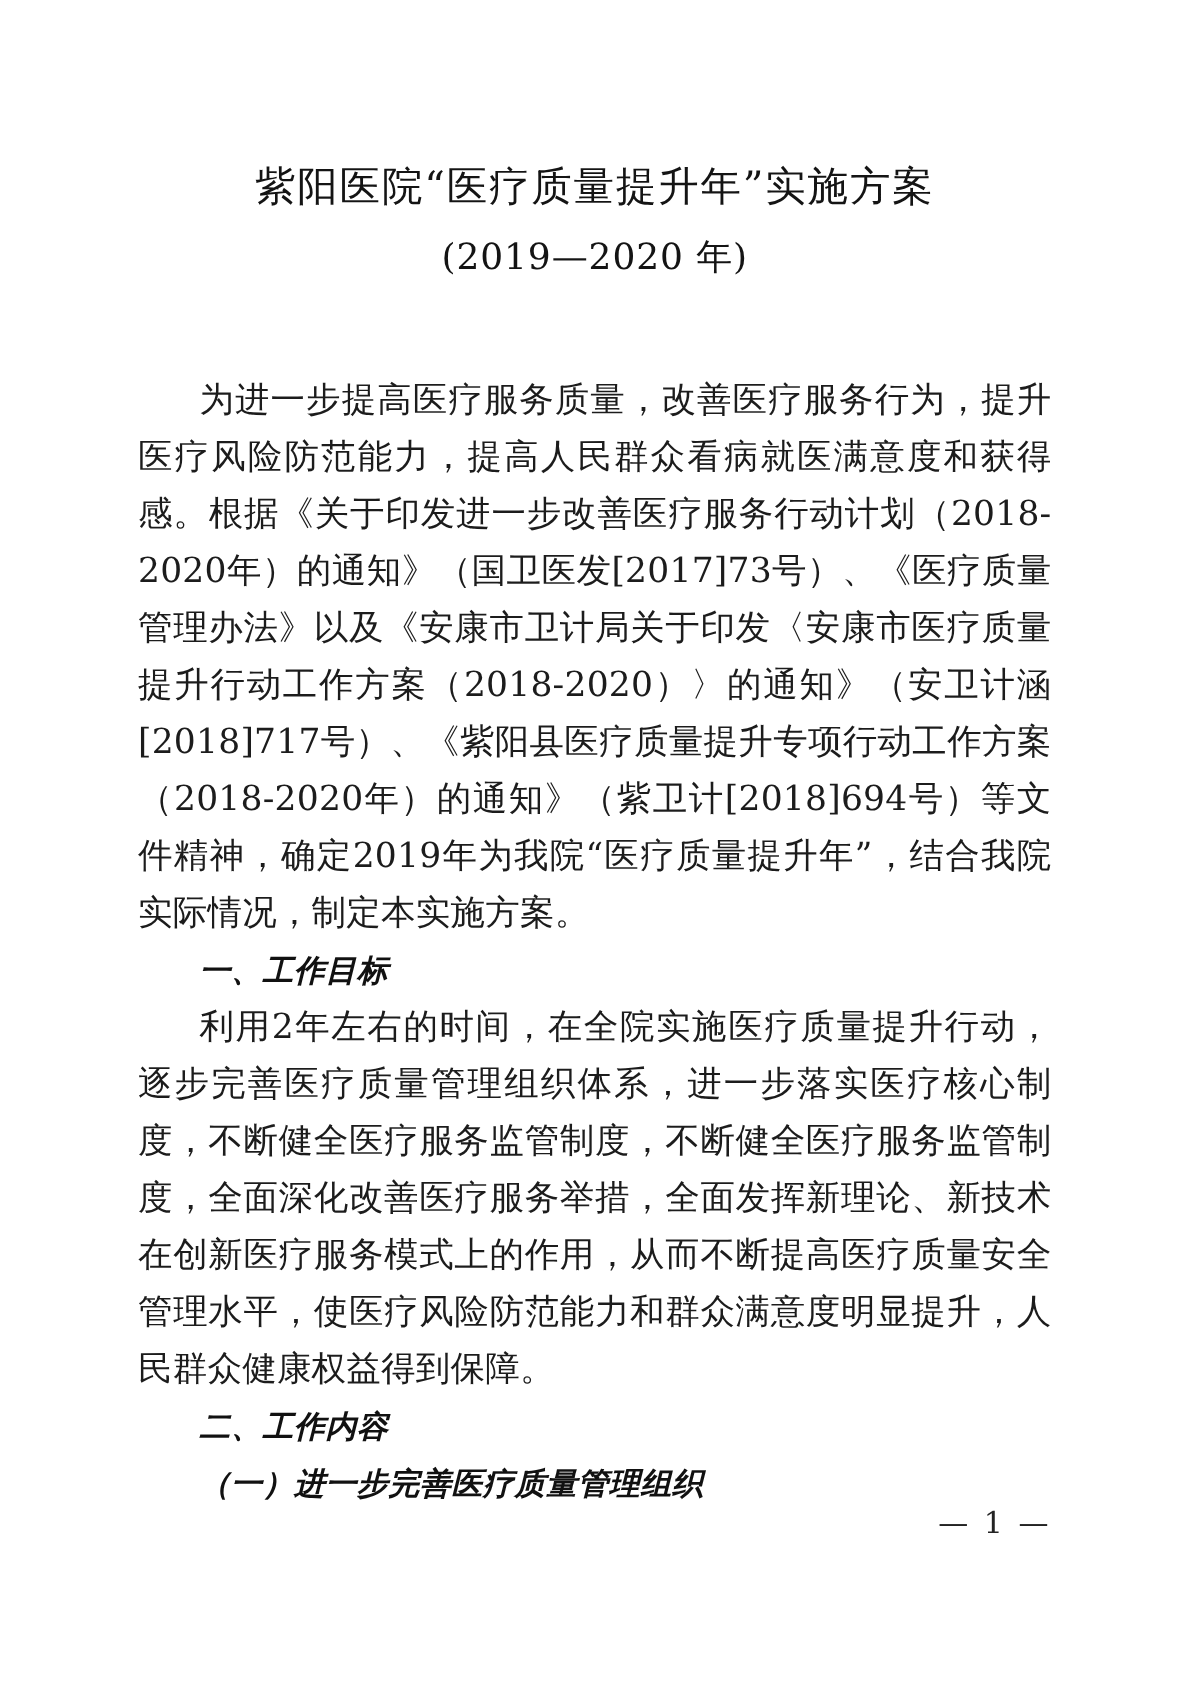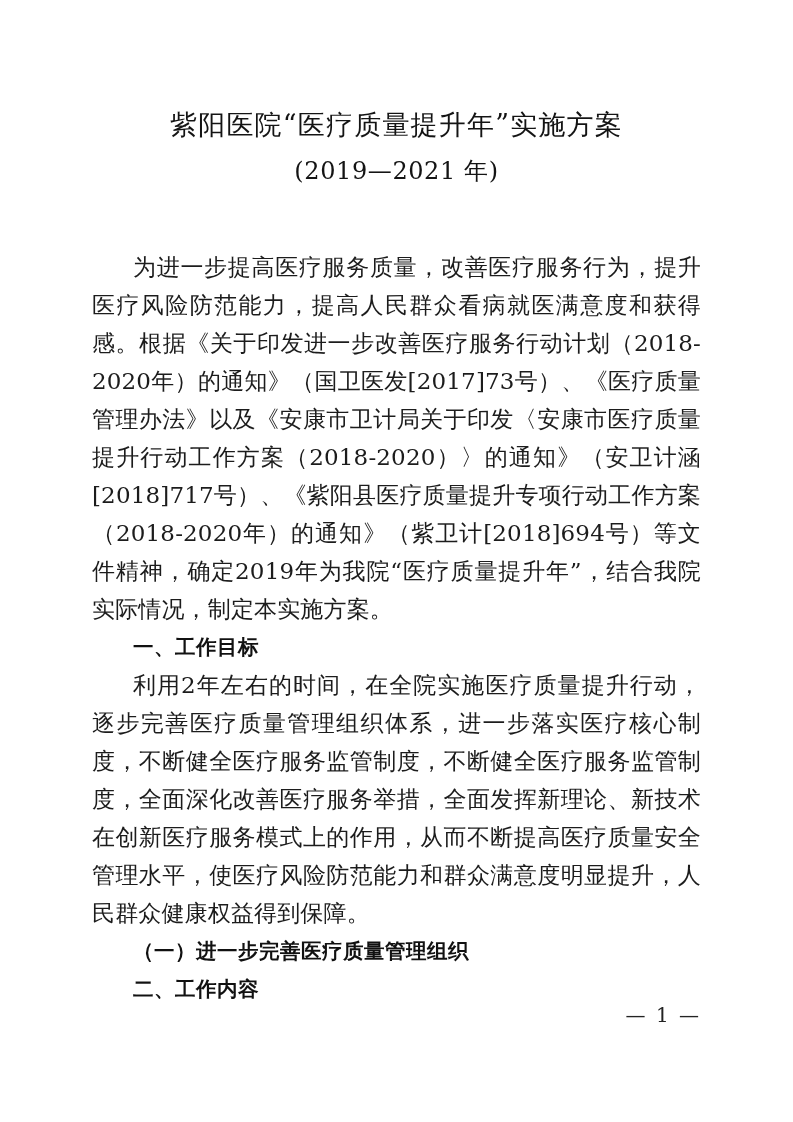--- a/index.html
+++ b/index.html
@@ -72,20 +72,21 @@
 
   p.heading {
     margin: 0;
     font-size: 20.5px;
     line-height: 38px;
     font-weight: 700;
     letter-spacing: 0.5px;
     color: #111111;
     text-indent: 41px;
     text-align: left;
+    font-style: italic;
   }
 
   
   .footer {
     position: absolute;
     left: 92px;
     top: 1000px;
     width: 609px;
     text-align: right;
     font-size: 20px;
@@ -94,26 +95,26 @@
     color: #232323;
   }
 </style>
 </head>
 <body>
 
 <div class="page">
 
   <div class="title-block">
     <div class="doc-title">紫阳医院“医疗质量提升年”实施方案</div>
-    <div class="doc-subtitle">(2019—2021 年)</div>
+    <div class="doc-subtitle">(2019—2020 年)</div>
   </div>
 
   <div class="content">
       <p class="para">为进一步提高医疗服务质量，改善医疗服务行为，提升医疗风险防范能力，提高人民群众看病就医满意度和获得感。根据《关于印发进一步改善医疗服务行动计划（2018-2020年）的通知》（国卫医发[2017]73号）、《医疗质量管理办法》以及《安康市卫计局关于印发〈安康市医疗质量提升行动工作方案（2018-2020）〉的通知》（安卫计涵[2018]717号）、《紫阳县医疗质量提升专项行动工作方案（2018-2020年）的通知》（紫卫计[2018]694号）等文件精神，确定2019年为我院“医疗质量提升年”，结合我院实际情况，制定本实施方案。</p>
       <p class="heading">一、工作目标</p>
       <p class="para">利用2年左右的时间，在全院实施医疗质量提升行动，逐步完善医疗质量管理组织体系，进一步落实医疗核心制度，不断健全医疗服务监管制度，不断健全医疗服务监管制度，全面深化改善医疗服务举措，全面发挥新理论、新技术在创新医疗服务模式上的作用，从而不断提高医疗质量安全管理水平，使医疗风险防范能力和群众满意度明显提升，人民群众健康权益得到保障。</p>
+      <p class="heading">二、工作内容</p>
       <p class="heading">（一）进一步完善医疗质量管理组织</p>
-      <p class="heading">二、工作内容</p>
     </div>
 
   <div class="footer">— 1 —</div>
 
 </div>
 
 </body></html>

